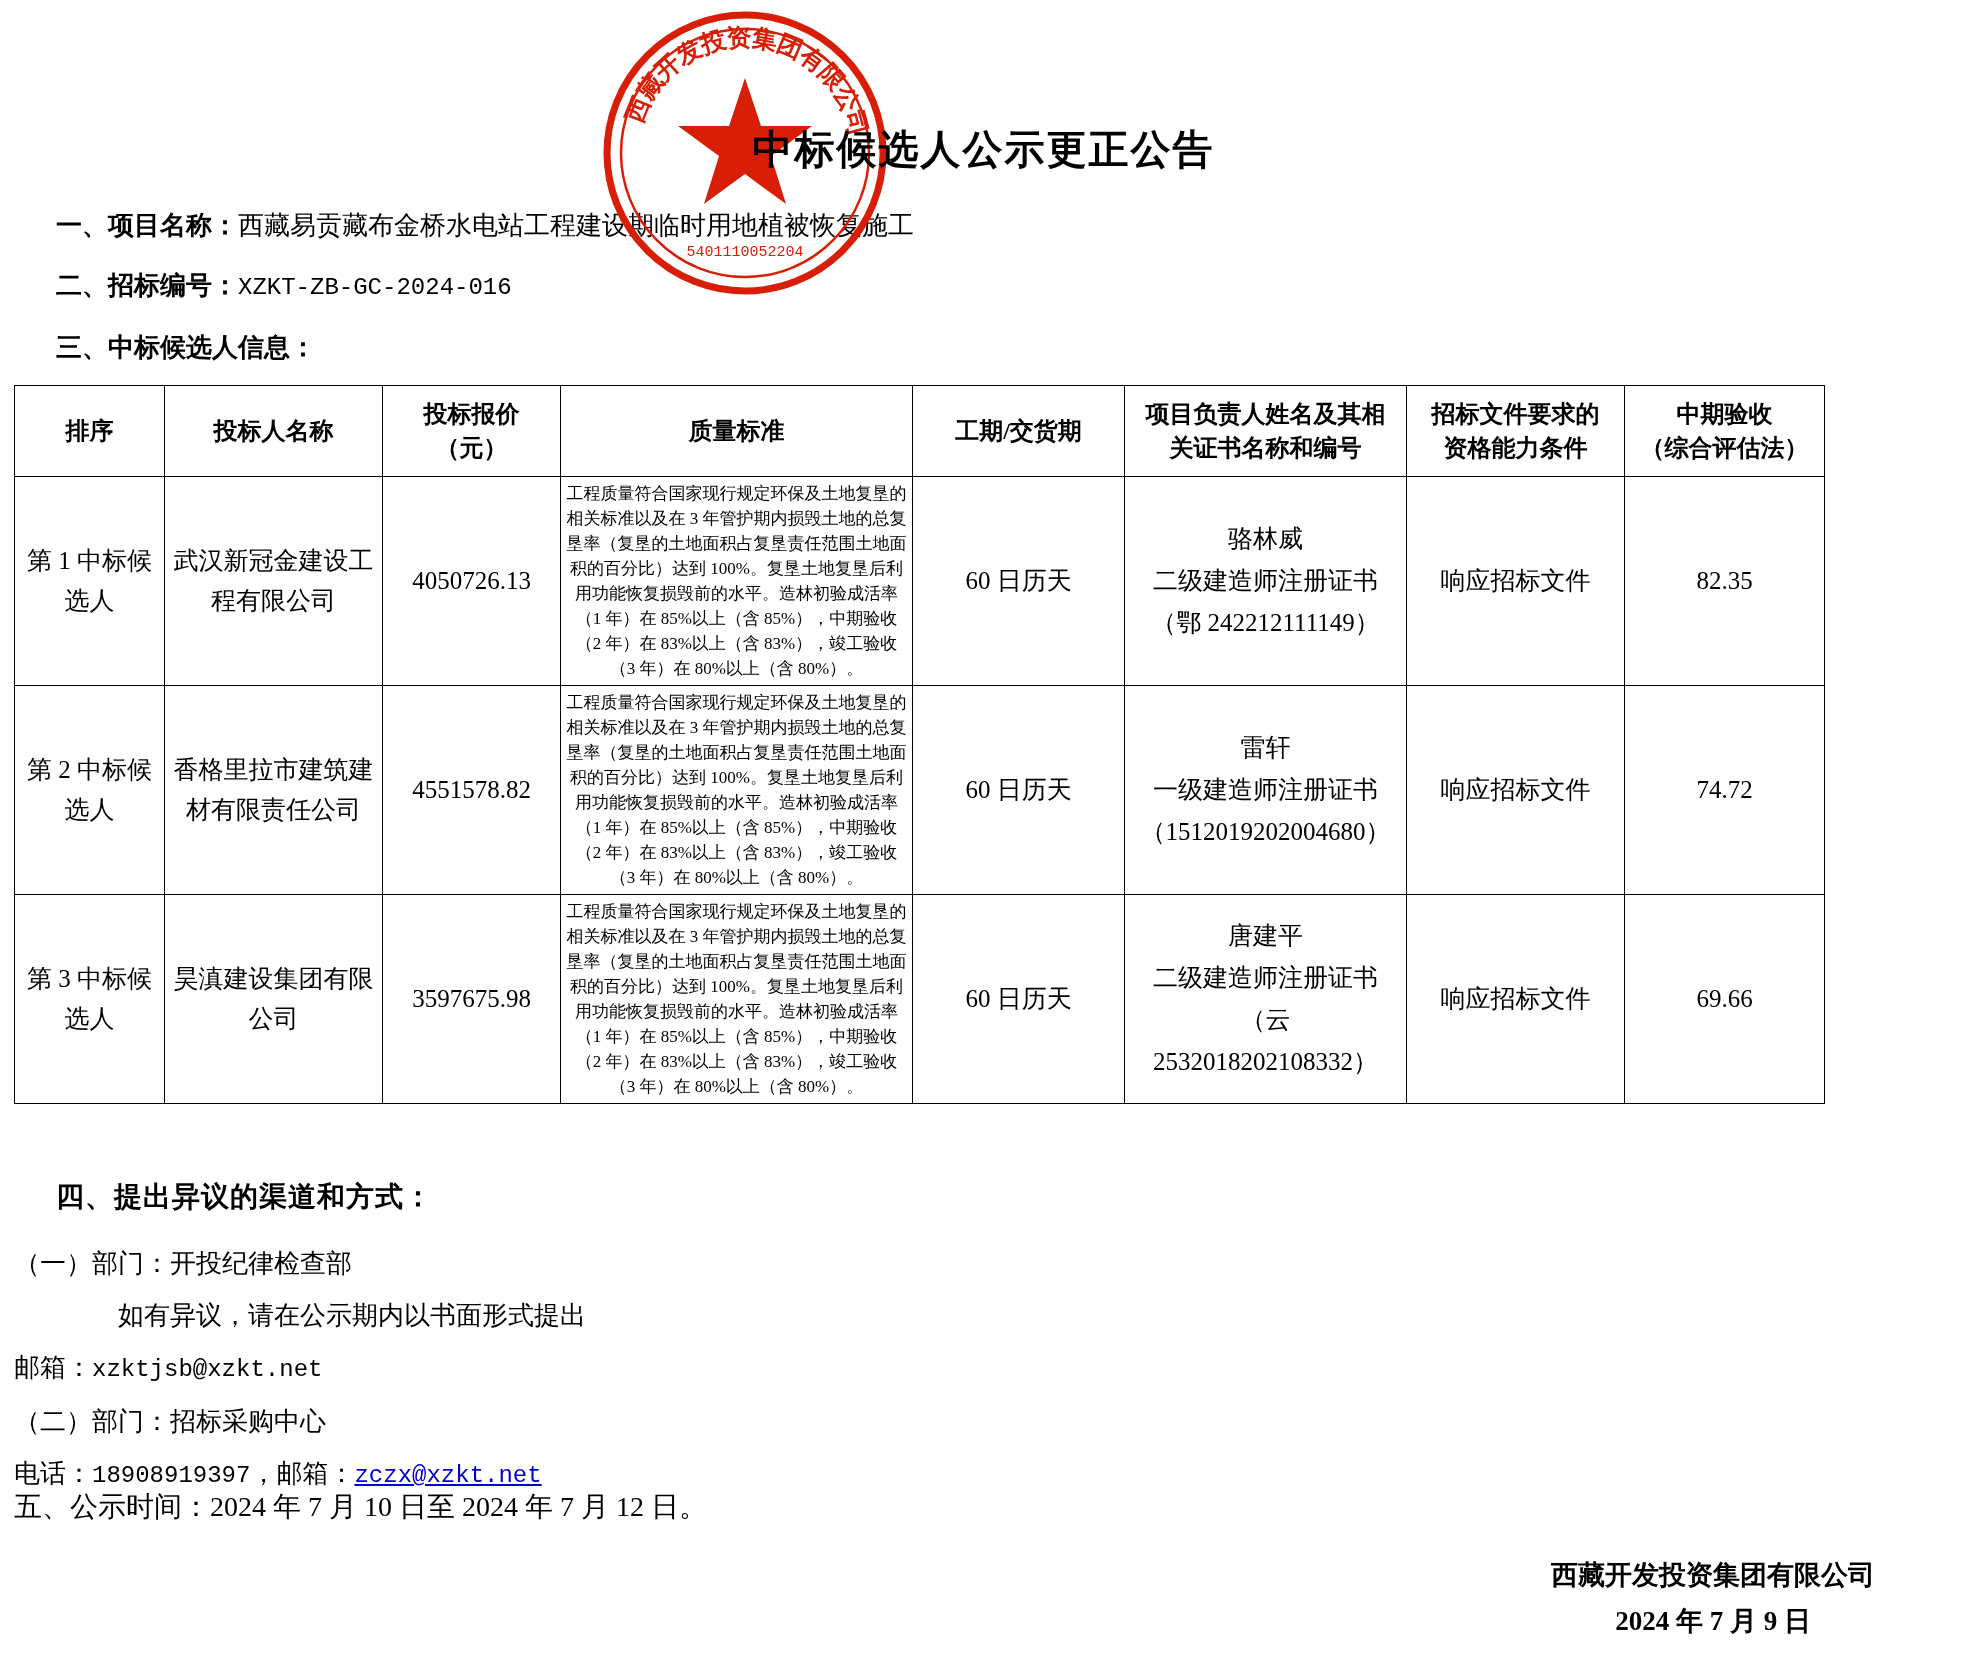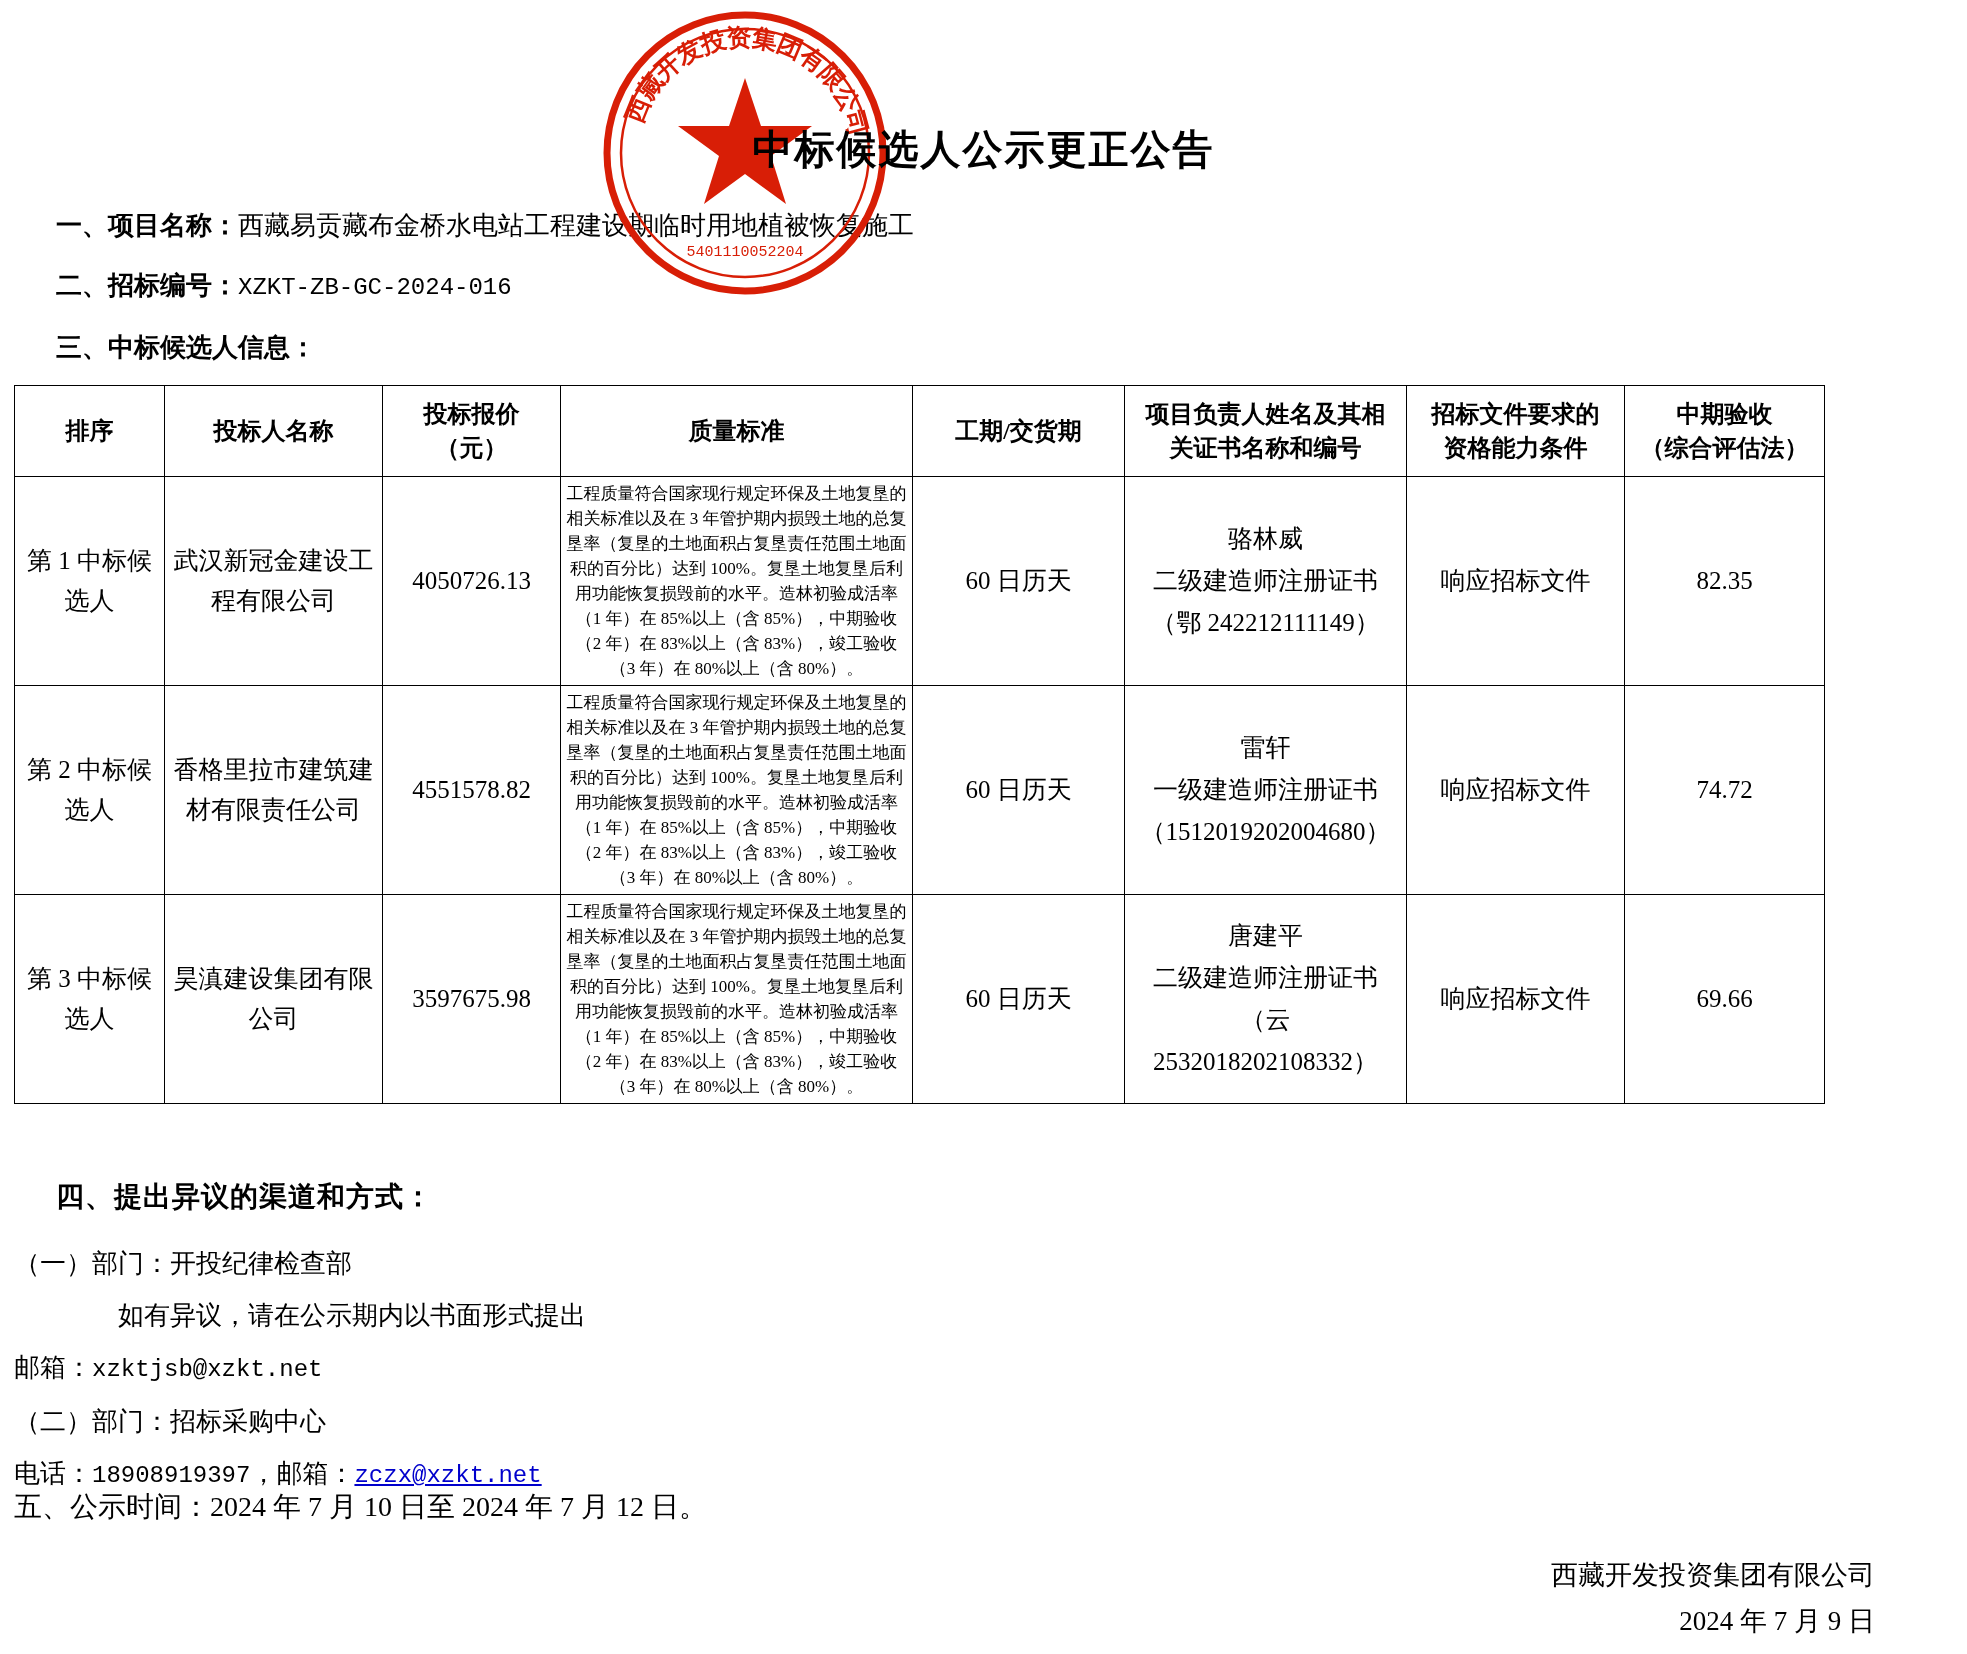--- a/index.html
+++ b/index.html
@@ -156,23 +156,24 @@
     top: 1488px;
     left: 14px;
     font-size: 28px;
     white-space: nowrap;
   }
   .sec5 b { font-weight: normal; }
   .sign {
     position: absolute;
     right: 92px;
     top: 1552px;
-    text-align: right;
+    text-align: center;
     font-size: 27px;
     line-height: 46px;
+    font-weight: bold;
   }
 </style>
 </head>
 <body>
 
 <div class="page">
 
   <div class="seal">
     <svg viewBox="0 0 290 290" width="290" height="290" aria-hidden="true">
       <g fill="none" stroke="#d81e06">

